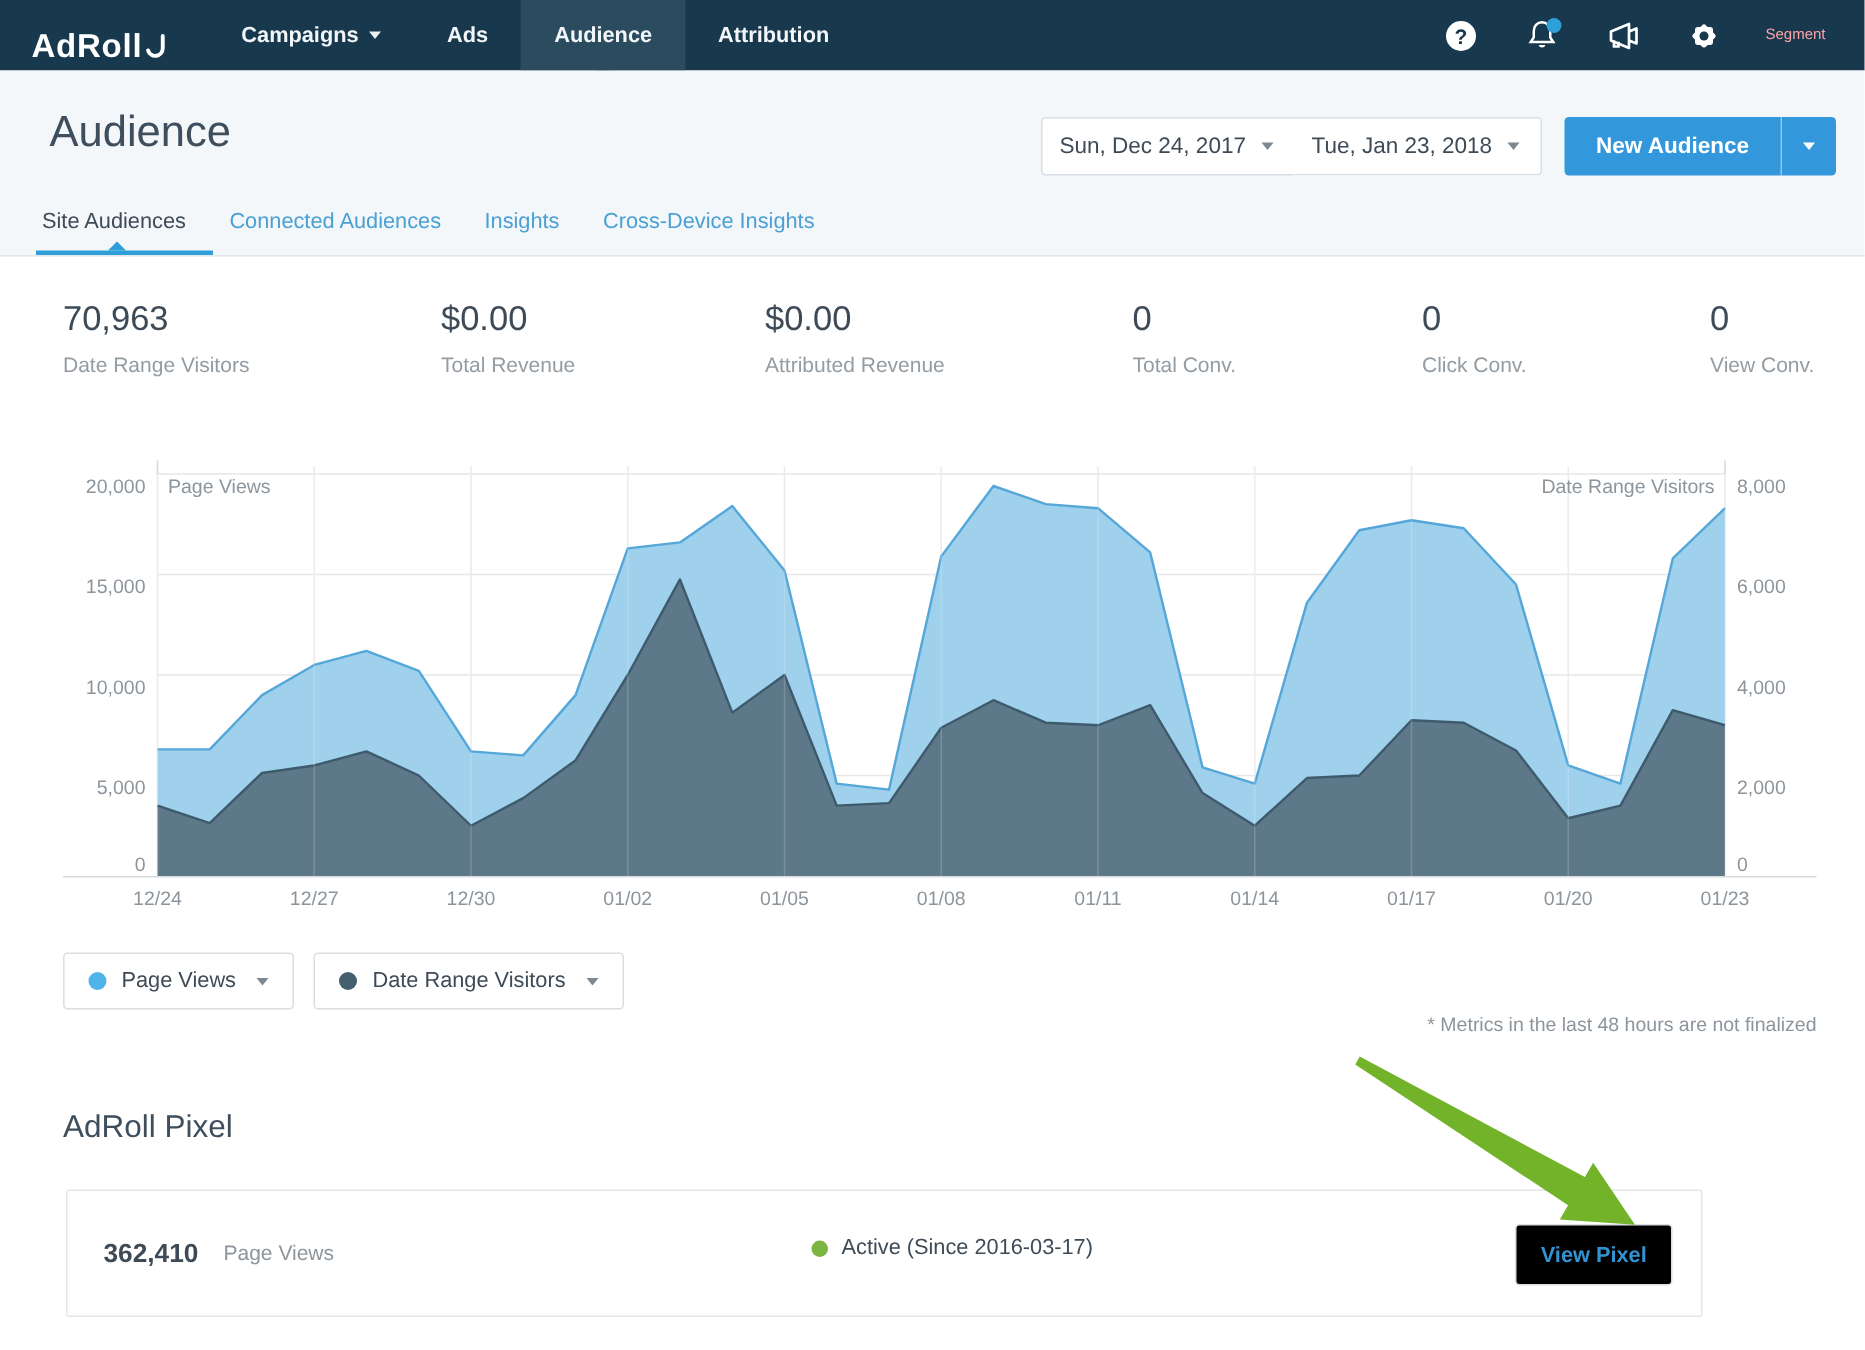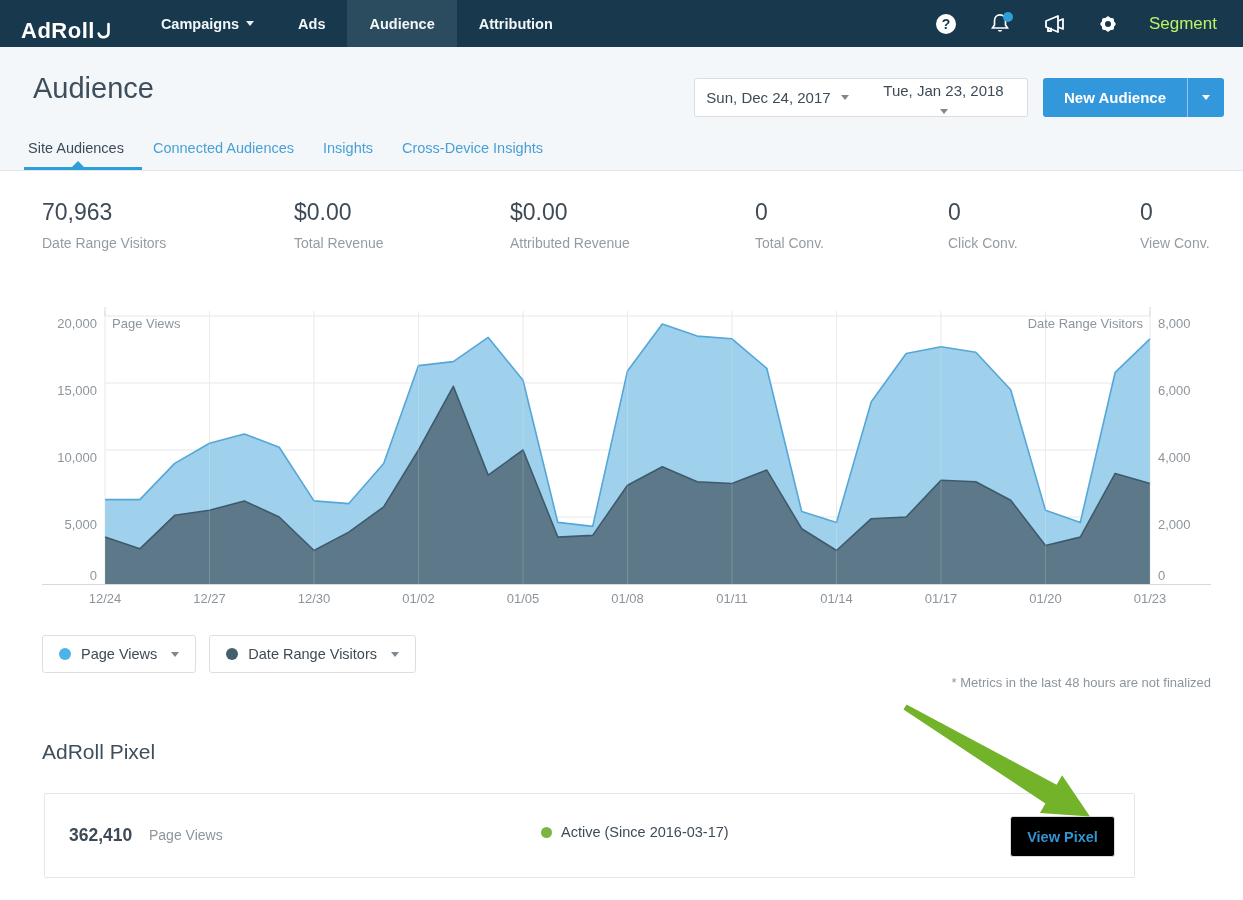--- a/index.html
+++ b/index.html
@@ -32,36 +32,36 @@
     border-left:5px solid transparent; border-right:5px solid transparent;
     border-top:5px solid #2b4c5f;
   }
   .caret-down {
     width:0; height:0; border-left:4px solid transparent; border-right:4px solid transparent;
     border-top:5px solid #e8eef1; display:inline-block;
   }
   .nav-right { margin-left:auto; display:flex; align-items:center; gap:0; padding-right:16px; }
   .nav-icon { position:relative; width:54px; height:47px; display:flex; align-items:center; justify-content:center; cursor:pointer; }
   .badge-dot { position:absolute; top:12px; right:14px; width:10px; height:10px; border-radius:50%; background:#2e9fd8; }
-  .segment-label { color:#bef264; font-size:17px; padding:0 10px 0 14px; cursor:pointer; }
+  .segment-label { color:#fca5a5; font-size:10px; padding:0 10px 0 14px; cursor:pointer; }
 
   
   .header {
     position:absolute; top:47px; left:0; width:1243px; height:124px;
     background:#f3f7fa; border-bottom:1px solid #e1e7eb;
   }
   .page-title { position:absolute; left:33px; top:25px; font-size:29px; font-weight:400; color:#3e4e5c; }
   .date-picker {
     position:absolute; top:31px; height:39px; background:#fff; border:1px solid #d8dee3;
     display:flex; align-items:center; justify-content:center; gap:10px;
     font-size:15px; color:#3e4b57; cursor:pointer;
   }
   .date-picker .caret-down { border-top-color:#7d8max890; border-top-color:#7d8890; }
   .dp1 { left:694px; width:167px; border-radius:3px 0 0 3px; }
-  .dp2 { left:860px; width:168px; border-radius:0 3px 3px 0; border-left:none;flex-direction:column; }
+  .dp2 { left:860px; width:168px; border-radius:0 3px 3px 0; border-left:none; }
   .new-audience {
     position:absolute; left:1043px; top:31px; width:181px; height:39px;
     background:#3398db; border-radius:3px; display:flex; color:#fff; cursor:pointer;
   }
   .na-main { flex:1; display:flex; align-items:center; justify-content:center; font-size:15px; font-weight:bold; }
   .na-caret {
     width:37px; border-left:1px solid rgba(255,255,255,.45);
     display:flex; align-items:center; justify-content:center;
   }
   .na-caret .caret-down { border-top-color:#fff; }

